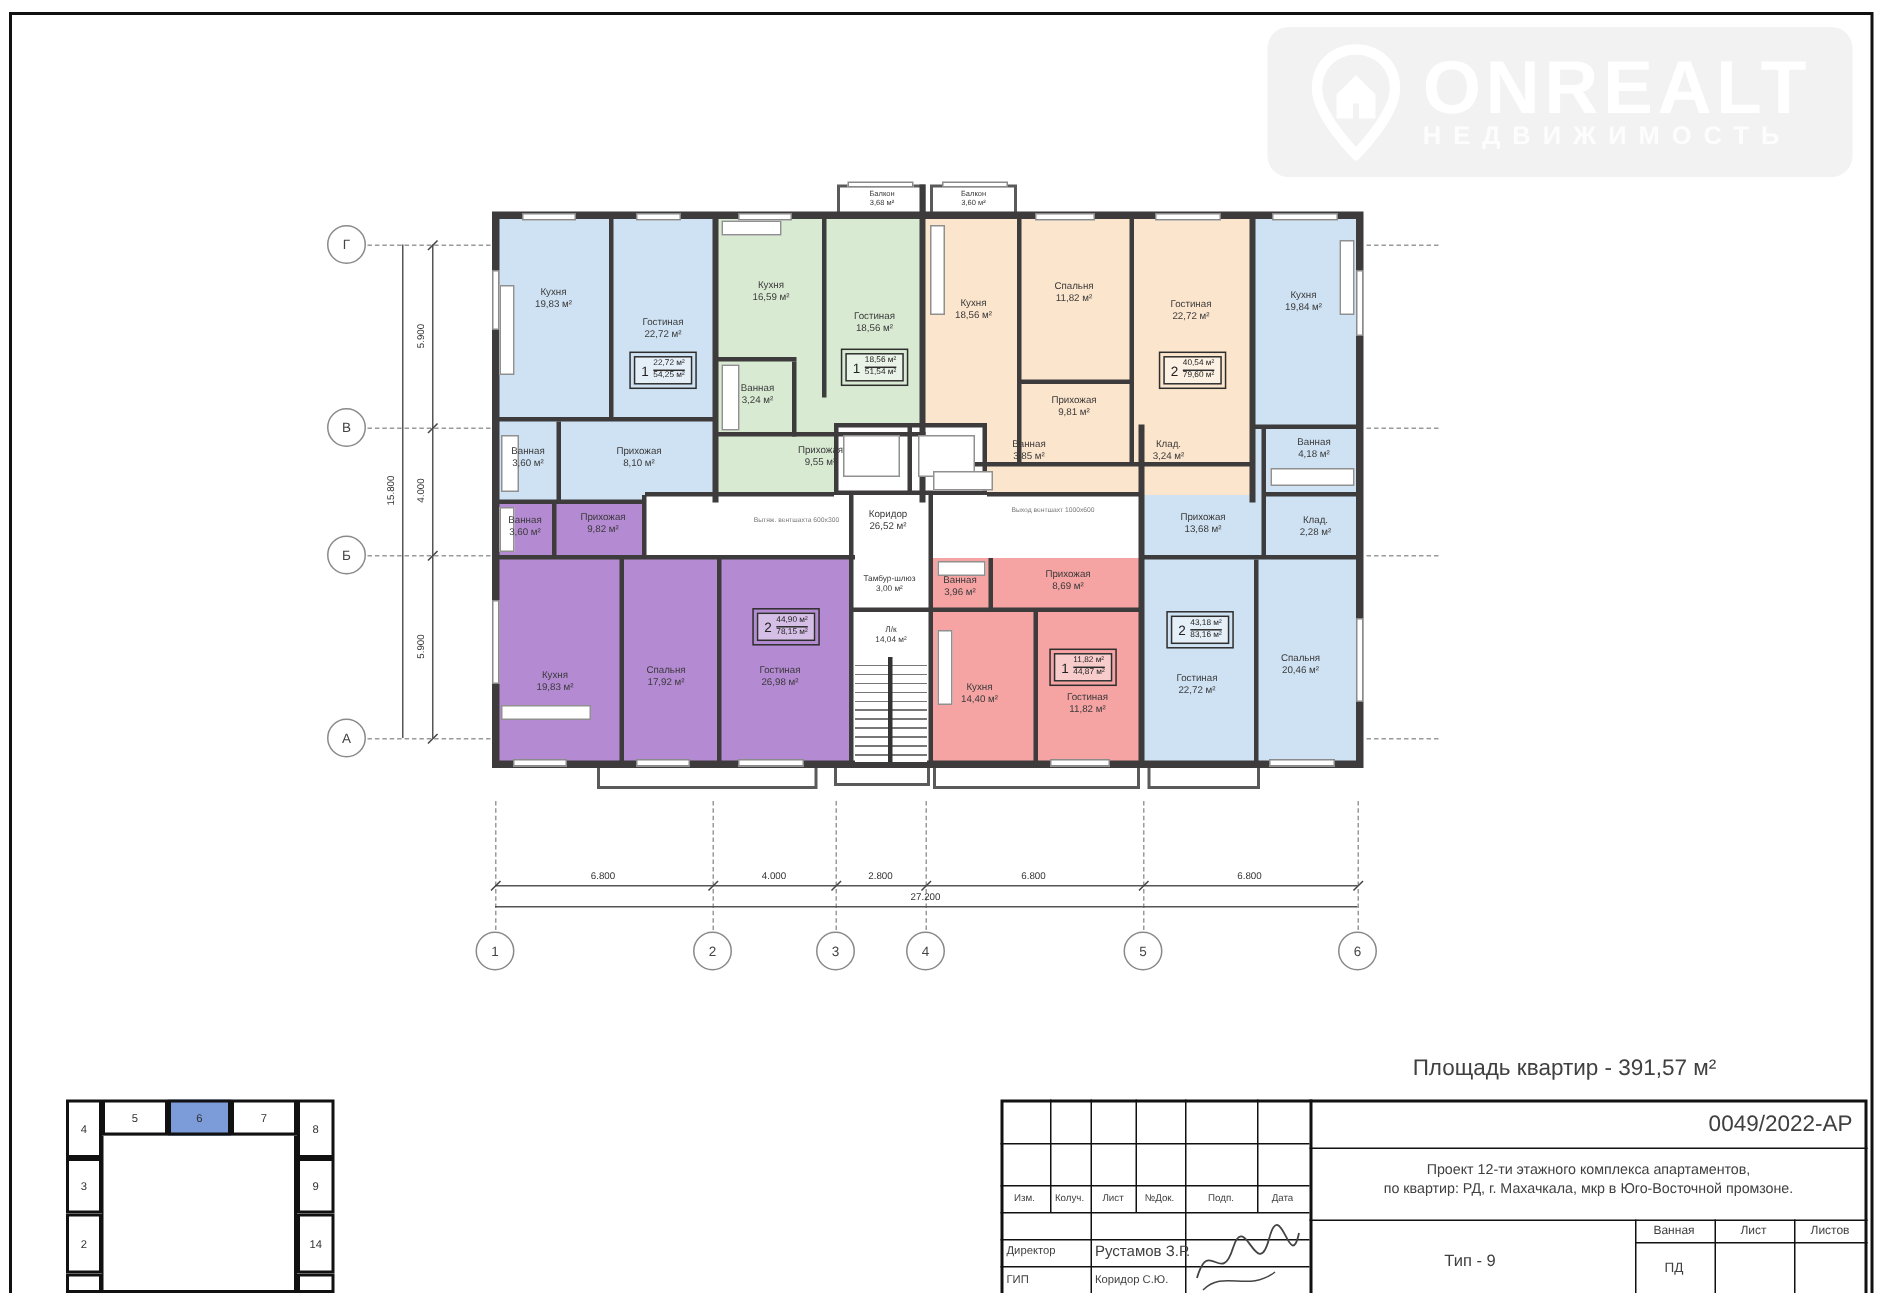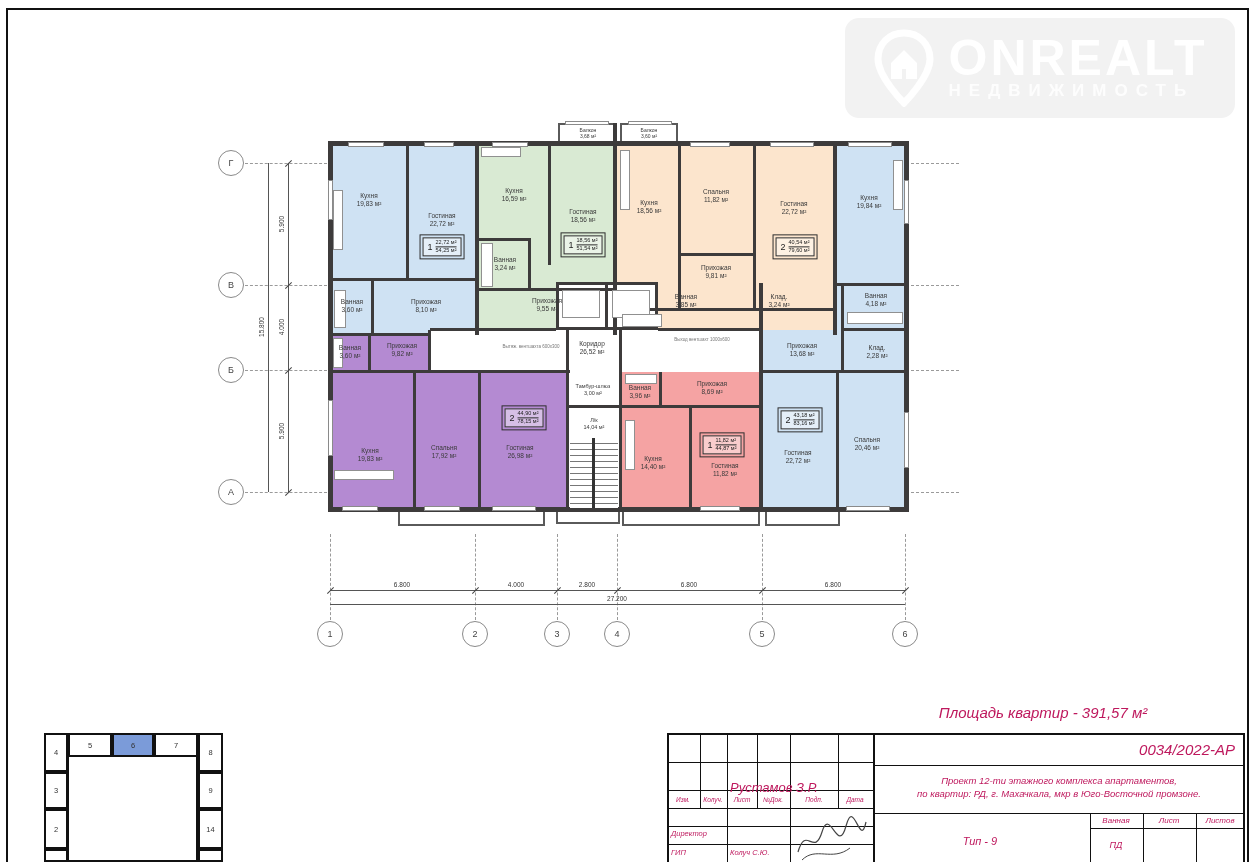--- a/index.html
+++ b/index.html
@@ -39,21 +39,21 @@
   .tick{position:absolute;width:9px;height:1px;background:#444;transform:rotate(-45deg);}
   .dimtxt{position:absolute;transform:translate(-50%,-100%);font-size:6.5px;color:#333;white-space:nowrap;}
   .dimtxt.rot{transform:translate(-50%,-50%) rotate(-90deg);}
   .stair{position:absolute;left:570px;top:438px;width:48px;height:70px;
          background:repeating-linear-gradient(#fff 0 5px,#777 5px 6px);}
   .stair-mid{position:absolute;left:592px;top:438px;width:3px;height:70px;background:#333;}
   
   .tbline-h{position:absolute;height:0;border-top:1px solid #111;}
   .tbline-v{position:absolute;width:0;border-left:1px solid #111;}
   .tb-out{position:absolute;left:667px;top:733px;width:578px;height:137px;border:2px solid #111;box-sizing:border-box;}
-  .tbt{position:absolute;font-style:italic;color:#be185d;white-space:nowrap;}
+  .tbt{position:absolute;color:#404040;white-space:nowrap;}
   .ctr{transform:translate(-50%,-50%);text-align:center;}
   
   .kp{position:absolute;background:#fff;border:2px solid #111;box-sizing:border-box;
       display:flex;align-items:center;justify-content:center;font-size:7.5px;color:#333;}
   .kp.hl{background:#7b9bd9;}
   .kp-court{position:absolute;left:67px;top:755px;width:131px;height:107px;border:2px solid #111;box-sizing:border-box;background:#fff;}
 </style>
 </head>
 <body>
 
@@ -421,34 +421,34 @@
   <div class="tbline-v" style="left:790px;top:733px;height:137px"></div>
   <div class="tbline-v" style="left:838px;top:733px;height:75px"></div>
   <div class="tbt ctr" style="left:683px;top:799px;font-size:6.5px">Изм.</div>
   <div class="tbt ctr" style="left:713px;top:799px;font-size:6.5px">Колуч.</div>
   <div class="tbt ctr" style="left:742px;top:799px;font-size:6.5px">Лист</div>
   <div class="tbt ctr" style="left:773px;top:799px;font-size:6.5px">№Док.</div>
   <div class="tbt ctr" style="left:814px;top:799px;font-size:6.5px">Подп.</div>
   <div class="tbt ctr" style="left:855px;top:799px;font-size:6.5px">Дата</div>
   <div class="tbt" style="left:671px;top:829px;font-size:7.5px">Директор</div>
   <div class="tbt" style="left:671px;top:848px;font-size:7.5px">ГИП</div>
-  <div class="tbt" style="left:730px;top:780px;font-size:13px">Рустамов З.Р.</div>
-  <div class="tbt" style="left:730px;top:848px;font-size:7.5px">Колуч С.Ю.</div>
+  <div class="tbt" style="left:730px;top:829px;font-size:10px">Рустамов З.Р.</div>
+  <div class="tbt" style="left:730px;top:848px;font-size:7.5px">Коридор С.Ю.</div>
   <svg class="abs" style="left:792px;top:812px" width="78" height="52" viewBox="0 0 78 52">
     <path d="M6 40 C14 12 22 46 30 20 S46 44 54 14 S68 38 74 10" fill="none" stroke="#444" stroke-width="1.2"></path>
     <path d="M10 48 C24 34 40 50 58 36" fill="none" stroke="#444" stroke-width="1"></path>
   </svg>
 
   <div class="tbline-h" style="left:873px;top:765px;width:372px"></div>
   <div class="tbline-h" style="left:873px;top:813px;width:372px"></div>
   <div class="tbline-h" style="left:1090px;top:828px;width:155px"></div>
   <div class="tbline-v" style="left:1090px;top:813px;height:57px"></div>
   <div class="tbline-v" style="left:1143px;top:813px;height:57px"></div>
   <div class="tbline-v" style="left:1196px;top:813px;height:57px"></div>
-  <div class="tbt" style="right:18px;top:741px;font-size:15px">0034/2022-АР</div>
+  <div class="tbt" style="right:18px;top:741px;font-size:15px">0049/2022-АР</div>
   <div class="tbt ctr" style="left:1059px;top:780px;font-size:9.5px">Проект 12-ти этажного комплекса апартаментов,</div>
   <div class="tbt ctr" style="left:1059px;top:793px;font-size:9.5px">по квартир: РД, г. Махачкала, мкр в Юго-Восточной промзоне.</div>
   <div class="tbt ctr" style="left:980px;top:841px;font-size:11px">Тип - 9</div>
   <div class="tbt ctr" style="left:1116px;top:820px;font-size:8px">Ванная</div>
   <div class="tbt ctr" style="left:1169px;top:820px;font-size:8px">Лист</div>
   <div class="tbt ctr" style="left:1220px;top:820px;font-size:8px">Листов</div>
   <div class="tbt ctr" style="left:1116px;top:845px;font-size:9px">ПД</div>
 
   <div>
     <div class="kp-court"></div>

